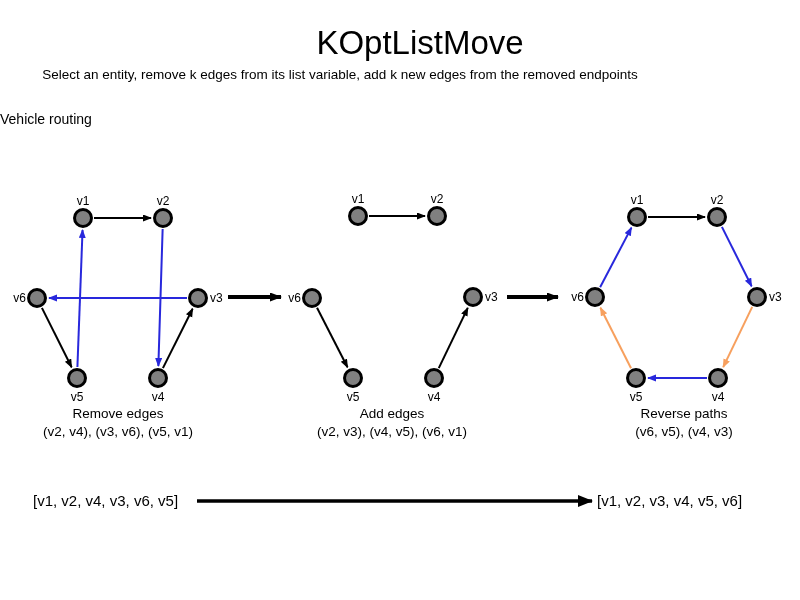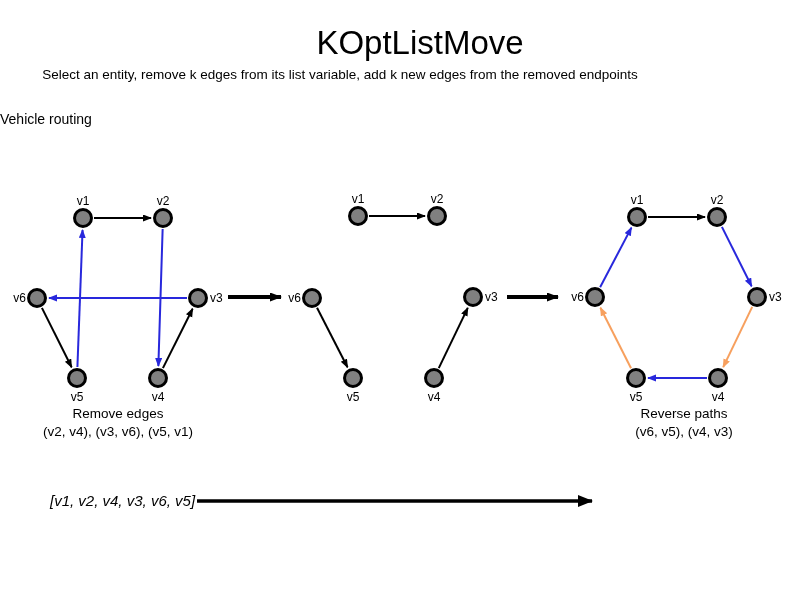--- a/index.html
+++ b/index.html
@@ -10,21 +10,21 @@
               font-size:33px;font-weight:400;letter-spacing:0px;padding-left:20px;}
   .subtitle{position:absolute;top:67px;left:0;width:680px;text-align:center;font-size:13.5px;}
   .scenario{position:absolute;top:111px;left:0;width:800px;text-align:left;font-size:14px;}
   svg#diagram{position:absolute;top:0;left:0;}
   .caption{position:absolute;top:405px;width:240px;text-align:center;
            font-size:13.5px;line-height:18px;}
   .caption-remove{left:-2px;}
   .caption-add{left:272px;}
   .caption-reverse{left:564px;}
   .list-text{position:absolute;top:492px;font-size:15px;white-space:nowrap;}
-  .list-before{left:50px;font-style:italic;}
+  .list-before{left:33px;}
   .list-after{left:597px;}
 </style>
 </head>
 <body>
 
 <div class="stage">
 
   <div class="page-title">KOptListMove</div>
   <div class="subtitle">Select an entity, remove k edges from its list variable, add k new edges from the removed endpoints</div>
   <div class="scenario">Vehicle routing</div>
@@ -106,20 +106,25 @@
       </g>
       <line x1="228" y1="297" x2="281" y2="297" stroke="#000000" stroke-width="4" marker-end="url(#arrow-big)"></line>
       <line x1="507" y1="297" x2="558" y2="297" stroke="#000000" stroke-width="4" marker-end="url(#arrow-big)"></line>
       <line x1="197" y1="501" x2="592" y2="501" stroke="#000000" stroke-width="3.5" marker-end="url(#arrow-bottom)"></line>
     </svg>
 
   <div class="caption caption-remove">
     <div>Remove edges</div>
     <div>(v2, v4), (v3, v6), (v5, v1)</div>
   </div>
+  <div class="caption caption-add">
+    <div>Add edges</div>
+    <div>(v2, v3), (v4, v5), (v6, v1)</div>
+  </div>
   <div class="caption caption-reverse">
     <div>Reverse paths</div>
     <div>(v6, v5), (v4, v3)</div>
   </div>
 
   <div class="list-text list-before">[v1, v2, v4, v3, v6, v5]</div>
+  <div class="list-text list-after">[v1, v2, v3, v4, v5, v6]</div>
 
 </div>
 
 </body></html>

